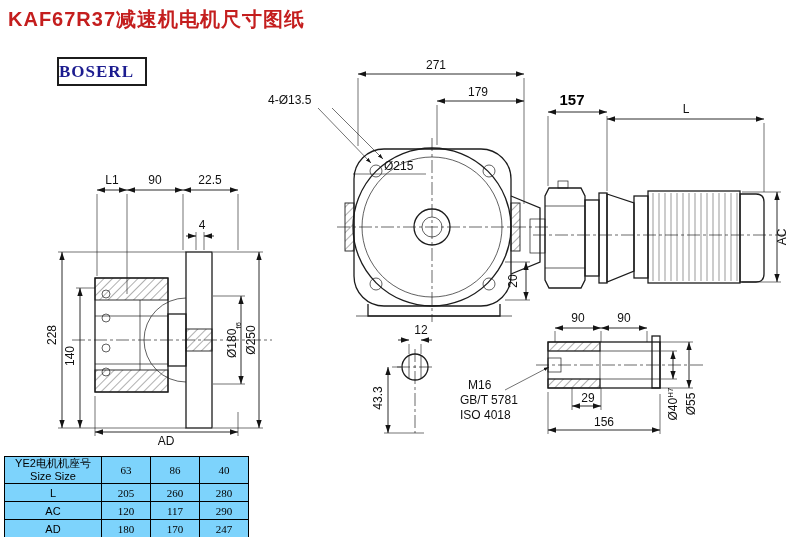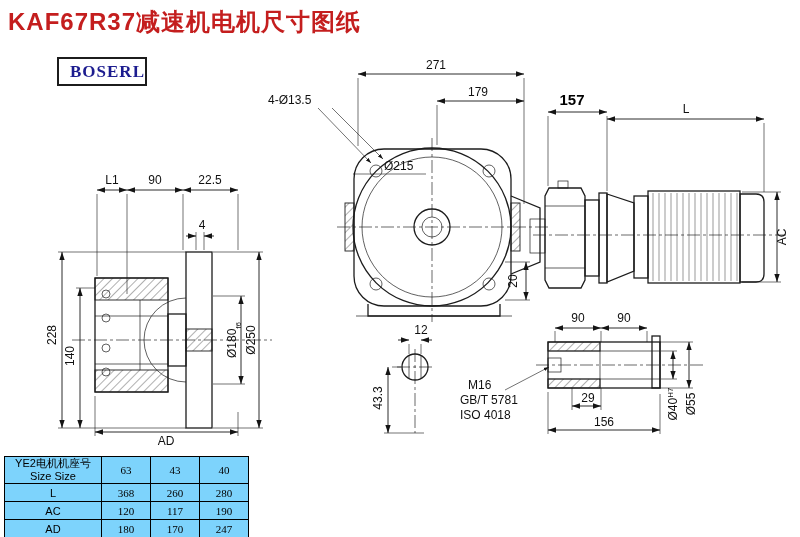--- a/index.html
+++ b/index.html
@@ -2,25 +2,25 @@
 <html><head>
 <meta charset="utf-8">
 <style>
   html,body{margin:0;padding:0;}
   body{
     width:800px;height:537px;position:relative;background:#ffffff;
     font-family:"Liberation Sans",sans-serif;overflow:hidden;
   }
   .page-title{
     position:absolute;left:8px;top:6px;
-    font-size:24px;font-weight:bold;color:#c41e1e;letter-spacing:1px;
+    font-size:20px;font-weight:bold;color:#c41e1e;letter-spacing:1px;
   }
   .brand-box{
     position:absolute;left:57px;top:57px;width:86px;height:25px;
-    border:2px solid #1c1c1c;display:flex;align-items:center;justify-content:flex-end;
+    border:2px solid #1c1c1c;display:flex;align-items:center;justify-content:flex-start;
     background:#fff;
   }
   .brand-text{
     font-family:"Liberation Serif",serif;font-weight:bold;
     font-size:17px;color:#1c1c8f;letter-spacing:1px;
   }
   svg.drawing{position:absolute;left:0;top:0;}
   svg .outline{fill:none;stroke:#1c1c1c;stroke-width:1.3;}
   svg .thin{fill:none;stroke:#1c1c1c;stroke-width:0.7;}
   svg .fin{fill:none;stroke:#1c1c1c;stroke-width:0.45;}
@@ -261,34 +261,34 @@
 </svg>
 
 <table class="size-table">
   <tbody>
     <tr>
       <td class="c0 hdr">
         <div>YE2电机机座号</div>
         <div>Size Size</div>
       </td>
       <td class="cv">63</td>
-      <td class="cv">43</td>
+      <td class="cv">86</td>
       <td class="cv">40</td>
     </tr>
     <tr>
       <td class="c0">L</td>
-      <td class="cv">368</td>
+      <td class="cv">205</td>
       <td class="cv">260</td>
       <td class="cv">280</td>
     </tr>
     <tr>
       <td class="c0">AC</td>
       <td class="cv">120</td>
       <td class="cv">117</td>
-      <td class="cv">190</td>
+      <td class="cv">290</td>
     </tr>
     <tr>
       <td class="c0">AD</td>
       <td class="cv">180</td>
       <td class="cv">170</td>
       <td class="cv">247</td>
     </tr>
   </tbody>
 </table>
 

